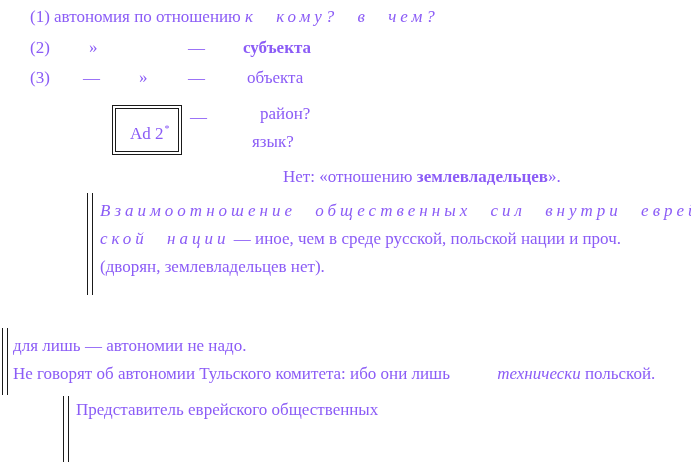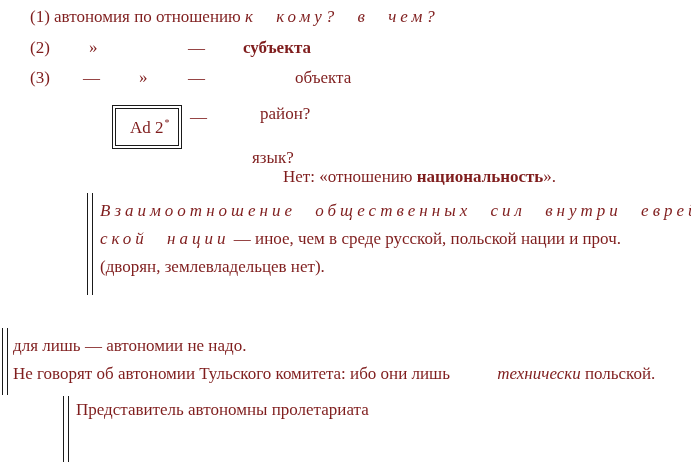--- a/index.html
+++ b/index.html
@@ -4,21 +4,21 @@
 <style>
   * { margin: 0; padding: 0; box-sizing: border-box; }
   html, body { background: #ffffff; }
   .page {
     position: relative;
     width: 691px;
     height: 466px;
     background: #ffffff;
     font-family: "Liberation Serif", "DejaVu Serif", serif;
     font-size: 17px;
-    color: #7f1d1d;
+    color: #8b5cf6;
     overflow: hidden;
   }
   .abs { position: absolute; white-space: nowrap; }
   
   .itsp { font-style: italic; letter-spacing: 4px; word-spacing: 11px; }
   .it { font-style: italic; margin-left: 43px; }
   .b { font-weight: bold; }
   
   .dbar {
     position: absolute;
@@ -30,21 +30,21 @@
   .ad2-box {
     position: absolute;
     left: 112px;
     top: 105px;
     border: 1px solid #1a1a1a;
     padding: 2px;
     background: #fff;
   }
   .ad2-inner {
     border: 1px solid #1a1a1a;
-    padding: 8px 8px 7px 14px;
+    padding: 14px 8px 7px 14px;
     white-space: nowrap;
   }
   .ad2-inner sup {
     font-size: 10px;
     vertical-align: super;
     margin-left: 1px;
   }
   .lh28 { line-height: 28px; }
 </style>
 </head>
@@ -58,44 +58,44 @@
 
   <span class="abs" style="left:30px; top:38px;">(2)</span>
   <span class="abs" style="left:89px; top:38px;">»</span>
   <span class="abs" style="left:188px; top:38px;">—</span>
   <span class="abs" style="left:243px; top:38px;font-weight:bold;">субъекта</span>
 
   <span class="abs" style="left:30px; top:68px;">(3)</span>
   <span class="abs" style="left:83px; top:68px;">—</span>
   <span class="abs" style="left:139px; top:68px;">»</span>
   <span class="abs" style="left:188px; top:68px;">—</span>
-  <span class="abs" style="left:247px; top:68px;margin-left:48px;">объекта</span>
+  <span class="abs" style="left:247px; top:68px;">объекта</span>
 
   <div class="ad2-box">
     <div class="ad2-inner">
       <span>Ad 2</span><sup>*</sup>
     </div>
   </div>
   <span class="abs" style="left:190px; top:107px;">—</span>
   <span class="abs" style="left:260px; top:104px;">район?</span>
-  <span class="abs" style="left:252px; top:148px;">язык?</span>
+  <span class="abs" style="left:252px; top:132px;">язык?</span>
 
   <div class="abs" style="left:283px; top:167px;">
-    <span>Нет: «отношению </span><span class="b">национальность</span><span>».</span>
+    <span>Нет: «отношению </span><span class="b">землевладельцев</span><span>».</span>
   </div>
 
   <div class="dbar" style="left:87px; top:193px; height:102px;"></div>
   <div class="abs lh28" style="left:100px; top:197px;">
     <div class="itsp">Взаимоотношение общественных сил внутри еврей-</div>
     <div><span class="itsp">ской нации</span><span> — иное, чем в среде русской, польской нации и проч.</span></div>
     <div>(дворян, землевладельцев нет).</div>
   </div>
 
   <div class="dbar" style="left:2px; top:328px; height:67px;"></div>
   <div class="abs lh28" style="left:13px; top:332px;">
     <div>для лишь — автономии не надо.</div>
     <div><span>Не говорят об автономии Тульского комитета: ибо они лишь </span><span class="it">технически</span><span> польской.</span></div>
   </div>
 
   <div class="dbar" style="left:63px; top:396px; height:66px;"></div>
-  <span class="abs" style="left:76px; top:400px;">Представитель автономны пролетариата</span>
+  <span class="abs" style="left:76px; top:400px;">Представитель еврейского общественных</span>
 
 </div>
 
 </body></html>

